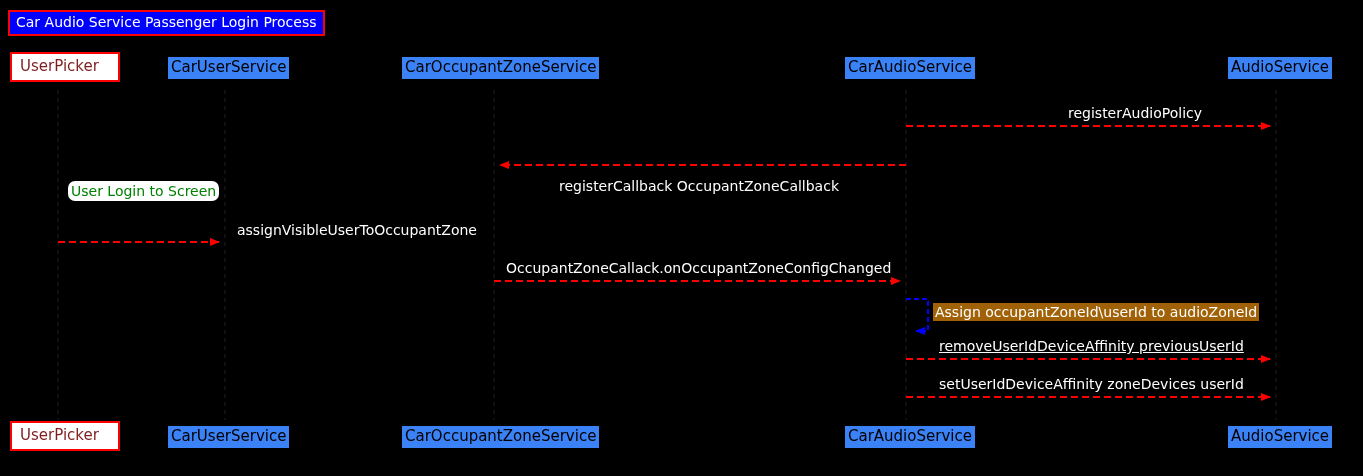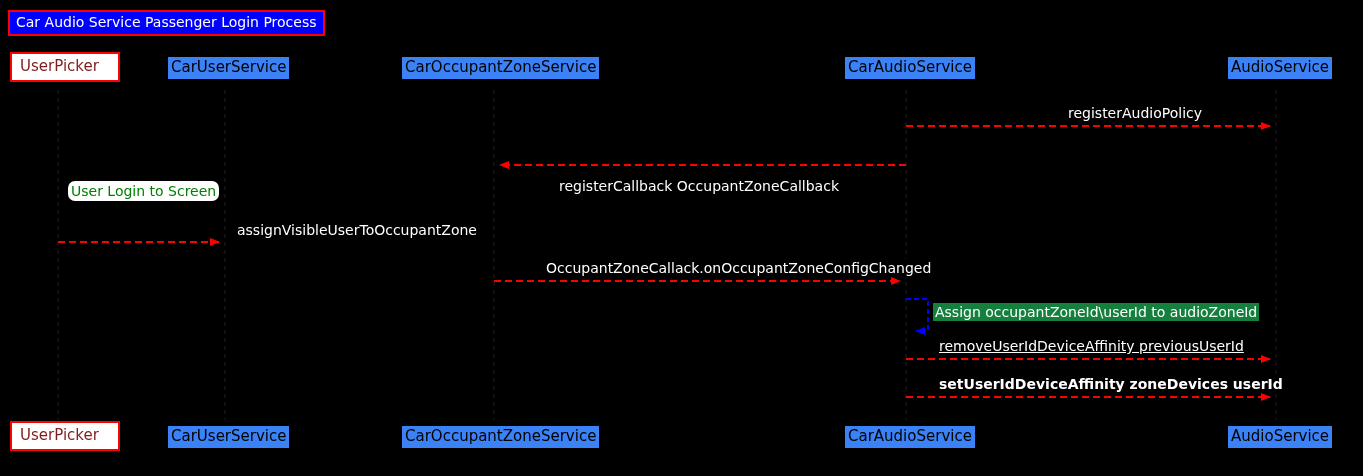--- a/index.html
+++ b/index.html
@@ -65,21 +65,21 @@
     position: absolute;
     background: #ffffff;
     color: #008000;
     font-size: 14px;
     line-height: 16px;
     white-space: nowrap;
     padding: 2px 3px;
   }
   .self-label {
     position: absolute;
-    background: #15803d;
+    background: #a16207;
     color: #ffffff;
     font-size: 14px;
     line-height: 16px;
     white-space: nowrap;
     padding: 1px 2px;
   }
   svg.overlay {
     position: absolute;
     left: 0; top: 0;
     width: 1363px;
@@ -128,23 +128,23 @@
 
   <div class="lifeline-box" style="left:10px; top:52px; width:90px;">UserPicker</div>
   <div class="lifeline-plain" style="left:168px; top:57px;">CarUserService</div>
   <div class="lifeline-plain" style="left:402px; top:57px;">CarOccupantZoneService</div>
   <div class="lifeline-plain" style="left:845px; top:57px;">CarAudioService</div>
   <div class="lifeline-plain" style="left:1228px; top:57px;">AudioService</div>
 
   <div class="msg-label" style="left:1022px; top:104px;margin-left:44px;">registerAudioPolicy</div>
   <div class="msg-label" style="left:557px; top:129px;margin-top:48px;">registerCallback OccupantZoneCallback</div>
   <div class="msg-label" style="left:235px; top:221px;text-align:right;">assignVisibleUserToOccupantZone</div>
-  <div class="msg-label" style="left:504px; top:259px;margin-left:40px;">OccupantZoneCallack.onOccupantZoneConfigChanged</div>
+  <div class="msg-label" style="left:504px; top:259px;">OccupantZoneCallack.onOccupantZoneConfigChanged</div>
   <div class="msg-label" style="left:937px; top:337px;text-decoration:underline;">removeUserIdDeviceAffinity previousUserId</div>
-  <div class="msg-label" style="left:937px; top:375px;font-weight:bold;">setUserIdDeviceAffinity zoneDevices userId</div>
+  <div class="msg-label" style="left:937px; top:375px;">setUserIdDeviceAffinity zoneDevices userId</div>
 
   <div class="self-label" style="left:933px; top:303px;">Assign occupantZoneId\userId to audioZoneId</div>
 
   <div class="note-label" style="left:68px; top:181px;border-radius:7px;">User Login to Screen</div>
 
   <div class="lifeline-box" style="left:10px; top:421px; width:90px;">UserPicker</div>
   <div class="lifeline-plain" style="left:168px; top:426px;">CarUserService</div>
   <div class="lifeline-plain" style="left:402px; top:426px;">CarOccupantZoneService</div>
   <div class="lifeline-plain" style="left:845px; top:426px;">CarAudioService</div>
   <div class="lifeline-plain" style="left:1228px; top:426px;">AudioService</div>

